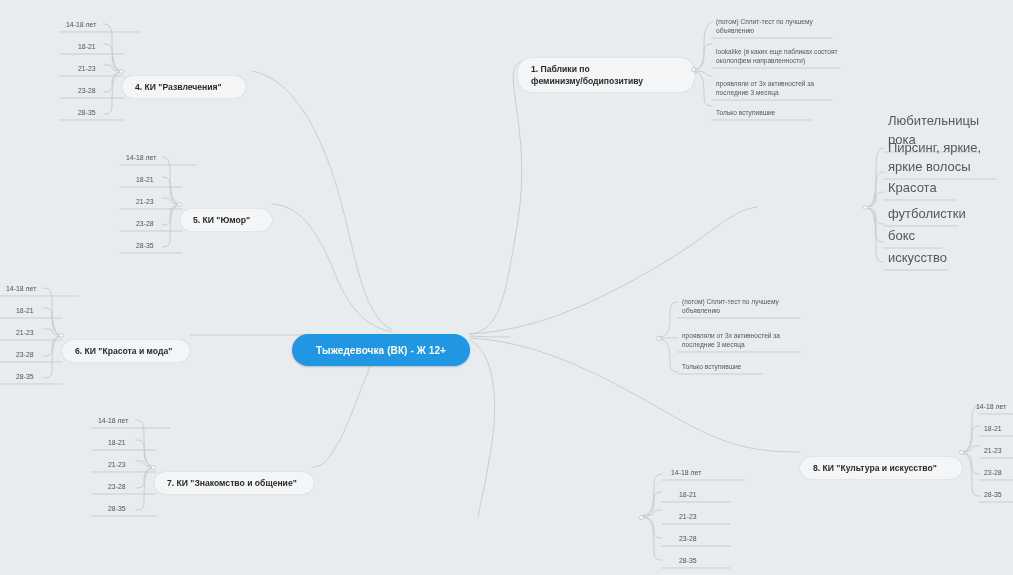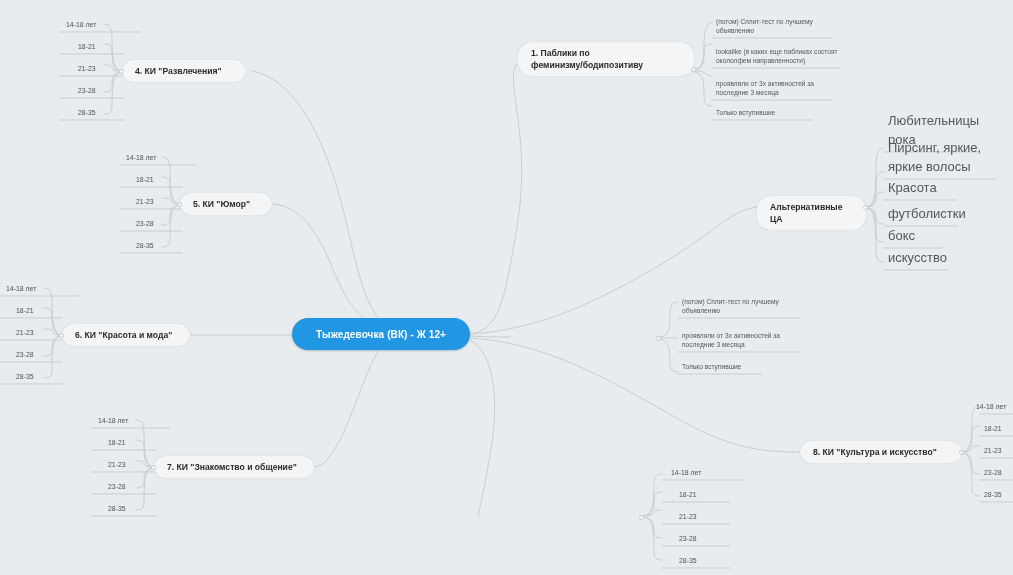--- a/index.html
+++ b/index.html
@@ -24,20 +24,21 @@
     height: 575px;
     pointer-events: none;
   }
   
   .node {
     position: absolute;
     box-sizing: border-box;
     display: flex;
     align-items: center;
     white-space: pre-line;
+    margin-top: 16px;
   }
   .root-node {
     background: #2196e3;
     color: #ffffff;
     border-radius: 18px;
     font-size: 10px;
     font-weight: 700;
     letter-spacing: .1px;
     justify-content: center;
     text-align: center;
@@ -213,23 +214,20 @@
   </div>
   <div class="bullet-dot" style="left:691px; top:67px;"></div>
   <div class="leaf small" style="left:712px; top:6px;  width:128px; height:32px;">(потом) Сплит-тест по лучшему
 объявлению</div>
   <div class="leaf small" style="left:712px; top:36px; width:132px; height:32px;">lookalike (в каких еще пабликах состоят
 окололфем направленности)</div>
   <div class="leaf small" style="left:712px; top:68px; width:128px; height:32px;">проявляли от 3х активностей за
 последние 3 месяца</div>
   <div class="leaf small" style="left:712px; top:100px; width:128px; height:20px;">Только вступившие</div>
 
-  <div class="node main-node" style="left:757px; top:196px; width:109px;">
-    <span>Альтернативные ЦА</span>
-  </div>
   <div class="bullet-dot" style="left:863px; top:205px;"></div>
   <div class="leaf" style="left:884px; top:138px; width:110px; height:14px;">Любительницы рока</div>
   <div class="leaf" style="left:884px; top:165px; width:118px; height:14px;">Пирсинг, яркие, яркие волосы</div>
   <div class="leaf" style="left:884px; top:186px; width:110px; height:14px;">Красота</div>
   <div class="leaf" style="left:884px; top:212px; width:110px; height:14px;">футболистки</div>
   <div class="leaf" style="left:884px; top:234px; width:110px; height:14px;">бокс</div>
   <div class="leaf" style="left:884px; top:256px; width:110px; height:14px;">искусство</div>
 
   <div class="bullet-dot" style="left:656px; top:336px;"></div>
   <div class="leaf small" style="left:678px; top:286px; width:124px; height:32px;">(потом) Сплит-тест по лучшему

